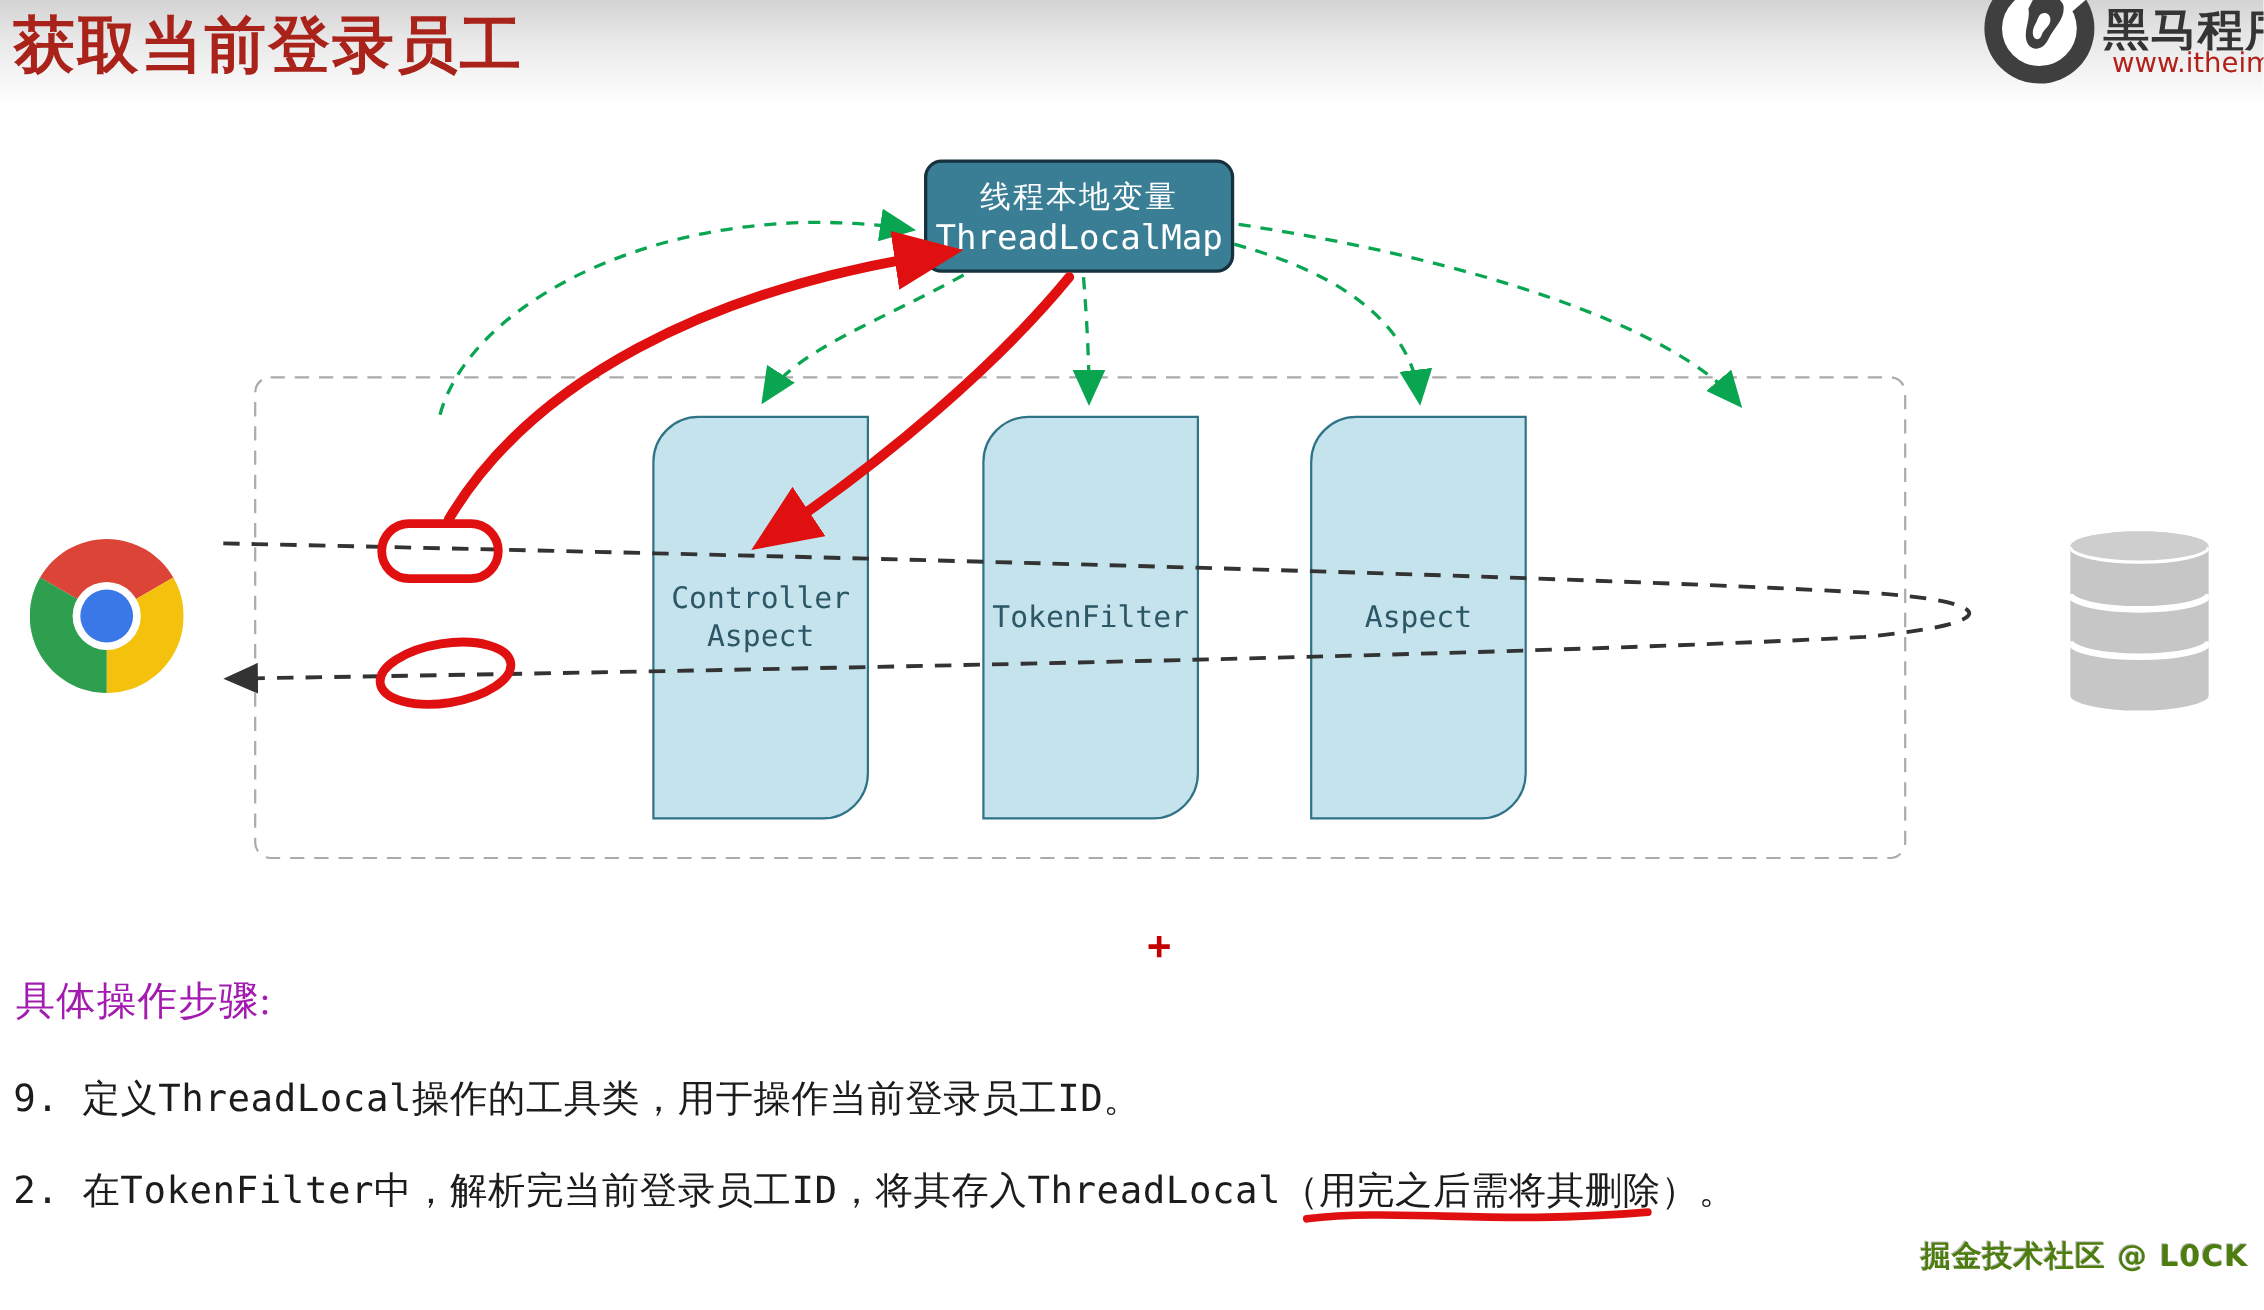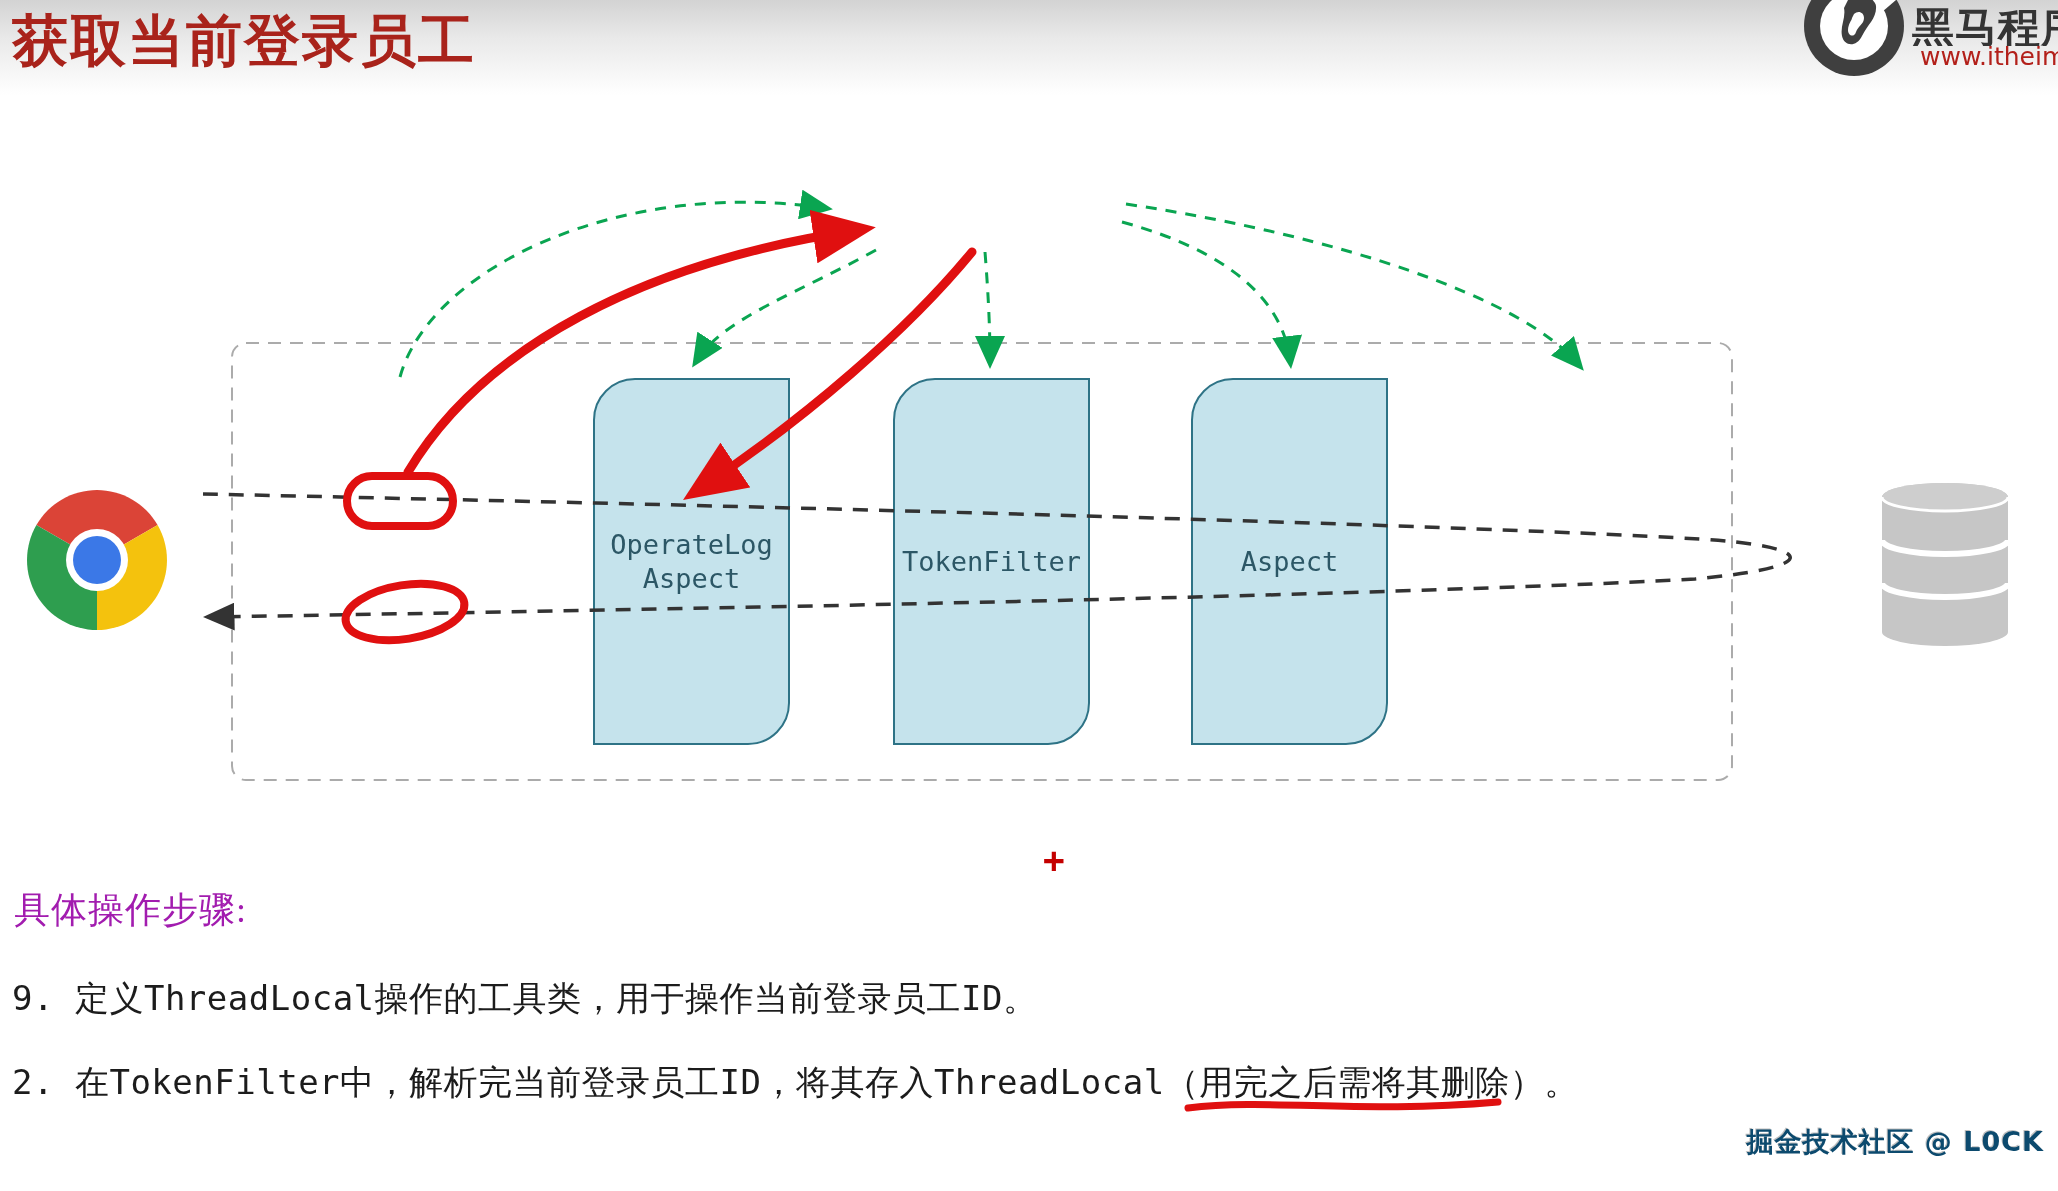--- a/index.html
+++ b/index.html
@@ -31,21 +31,21 @@
   .overlay{position:absolute;left:0;top:0;z-index:50;pointer-events:none;}
   .icon{position:absolute;z-index:9;}
   
   .steps-heading{position:absolute;left:14px;top:886px;font-size:36px;color:#a21caf;z-index:5;
                  font-family:Liberation Serif, serif;letter-spacing:1px;}
   .step{position:absolute;left:12px;font-size:34px;color:#1c1c1c;white-space:nowrap;z-index:5;
         font-family:"DejaVu Sans Mono","DejaVu Sans",monospace;letter-spacing:0.5px;}
   .step1{top:976px;} .step2{top:1060px;} .step3{top:1144px;}
   .plus{position:absolute;left:1043px;top:840px;font-size:36px;font-weight:bold;color:#c40000;z-index:30;
         font-family:"DejaVu Sans Mono",monospace;}
-  .watermark{position:absolute;right:14px;top:1124px;font-size:27px;font-weight:bold;color:#0c4a6e;
+  .watermark{position:absolute;right:14px;top:1124px;font-size:27px;font-weight:bold;color:#4d7c0f;
              text-shadow:1px 1px 0 #ffffff,-1px -1px 0 #bfbfbf;z-index:6;letter-spacing:1px;}
 </style>
 </head>
 <body>
 
 <div class="stage">
 
   <div class="top-grad"></div>
 
   <div class="title">获取当前登录员工</div>
@@ -55,23 +55,27 @@
       <circle cx="56" cy="52" r="50" fill="#3f3f3f"></circle>
       <circle cx="56" cy="52" r="34" fill="#ffffff"></circle>
       <path d="M52,22 C62,14 76,18 78,32 C79,44 70,50 64,62 C58,74 46,72 44,62 C42,52 48,44 46,34 Z" fill="#3f3f3f"></path>
       <path d="M56,40 C60,36 66,38 66,44 C66,50 60,52 58,58 C56,64 50,62 50,56 C50,50 54,46 54,44 Z" fill="#ffffff"></path>
       <polygon points="66,0 112,14 84,38 70,20" fill="#ffffff"></polygon>
     </svg>
   </div>
   <div class="brand-txt">黑马程序</div>
   <div class="brand-url">www.itheima</div>
 
+  <div class="mapbox">
+    <div class="l1">线程本地变量</div>
+    <div class="l2">ThreadLocalMap</div>
+  </div>
 
   <div class="layer" style="left:593px">
-    <div class="lbl">OperateLog</div>
+    <div class="lbl">Controller</div>
     <div class="lbl">Aspect</div>
   </div>
   <div class="layer" style="left:893px">
     <div class="lbl">TokenFilter</div>
 
   </div>
   <div class="layer" style="left:1191px">
     <div class="lbl">Aspect</div>
 
   </div>

